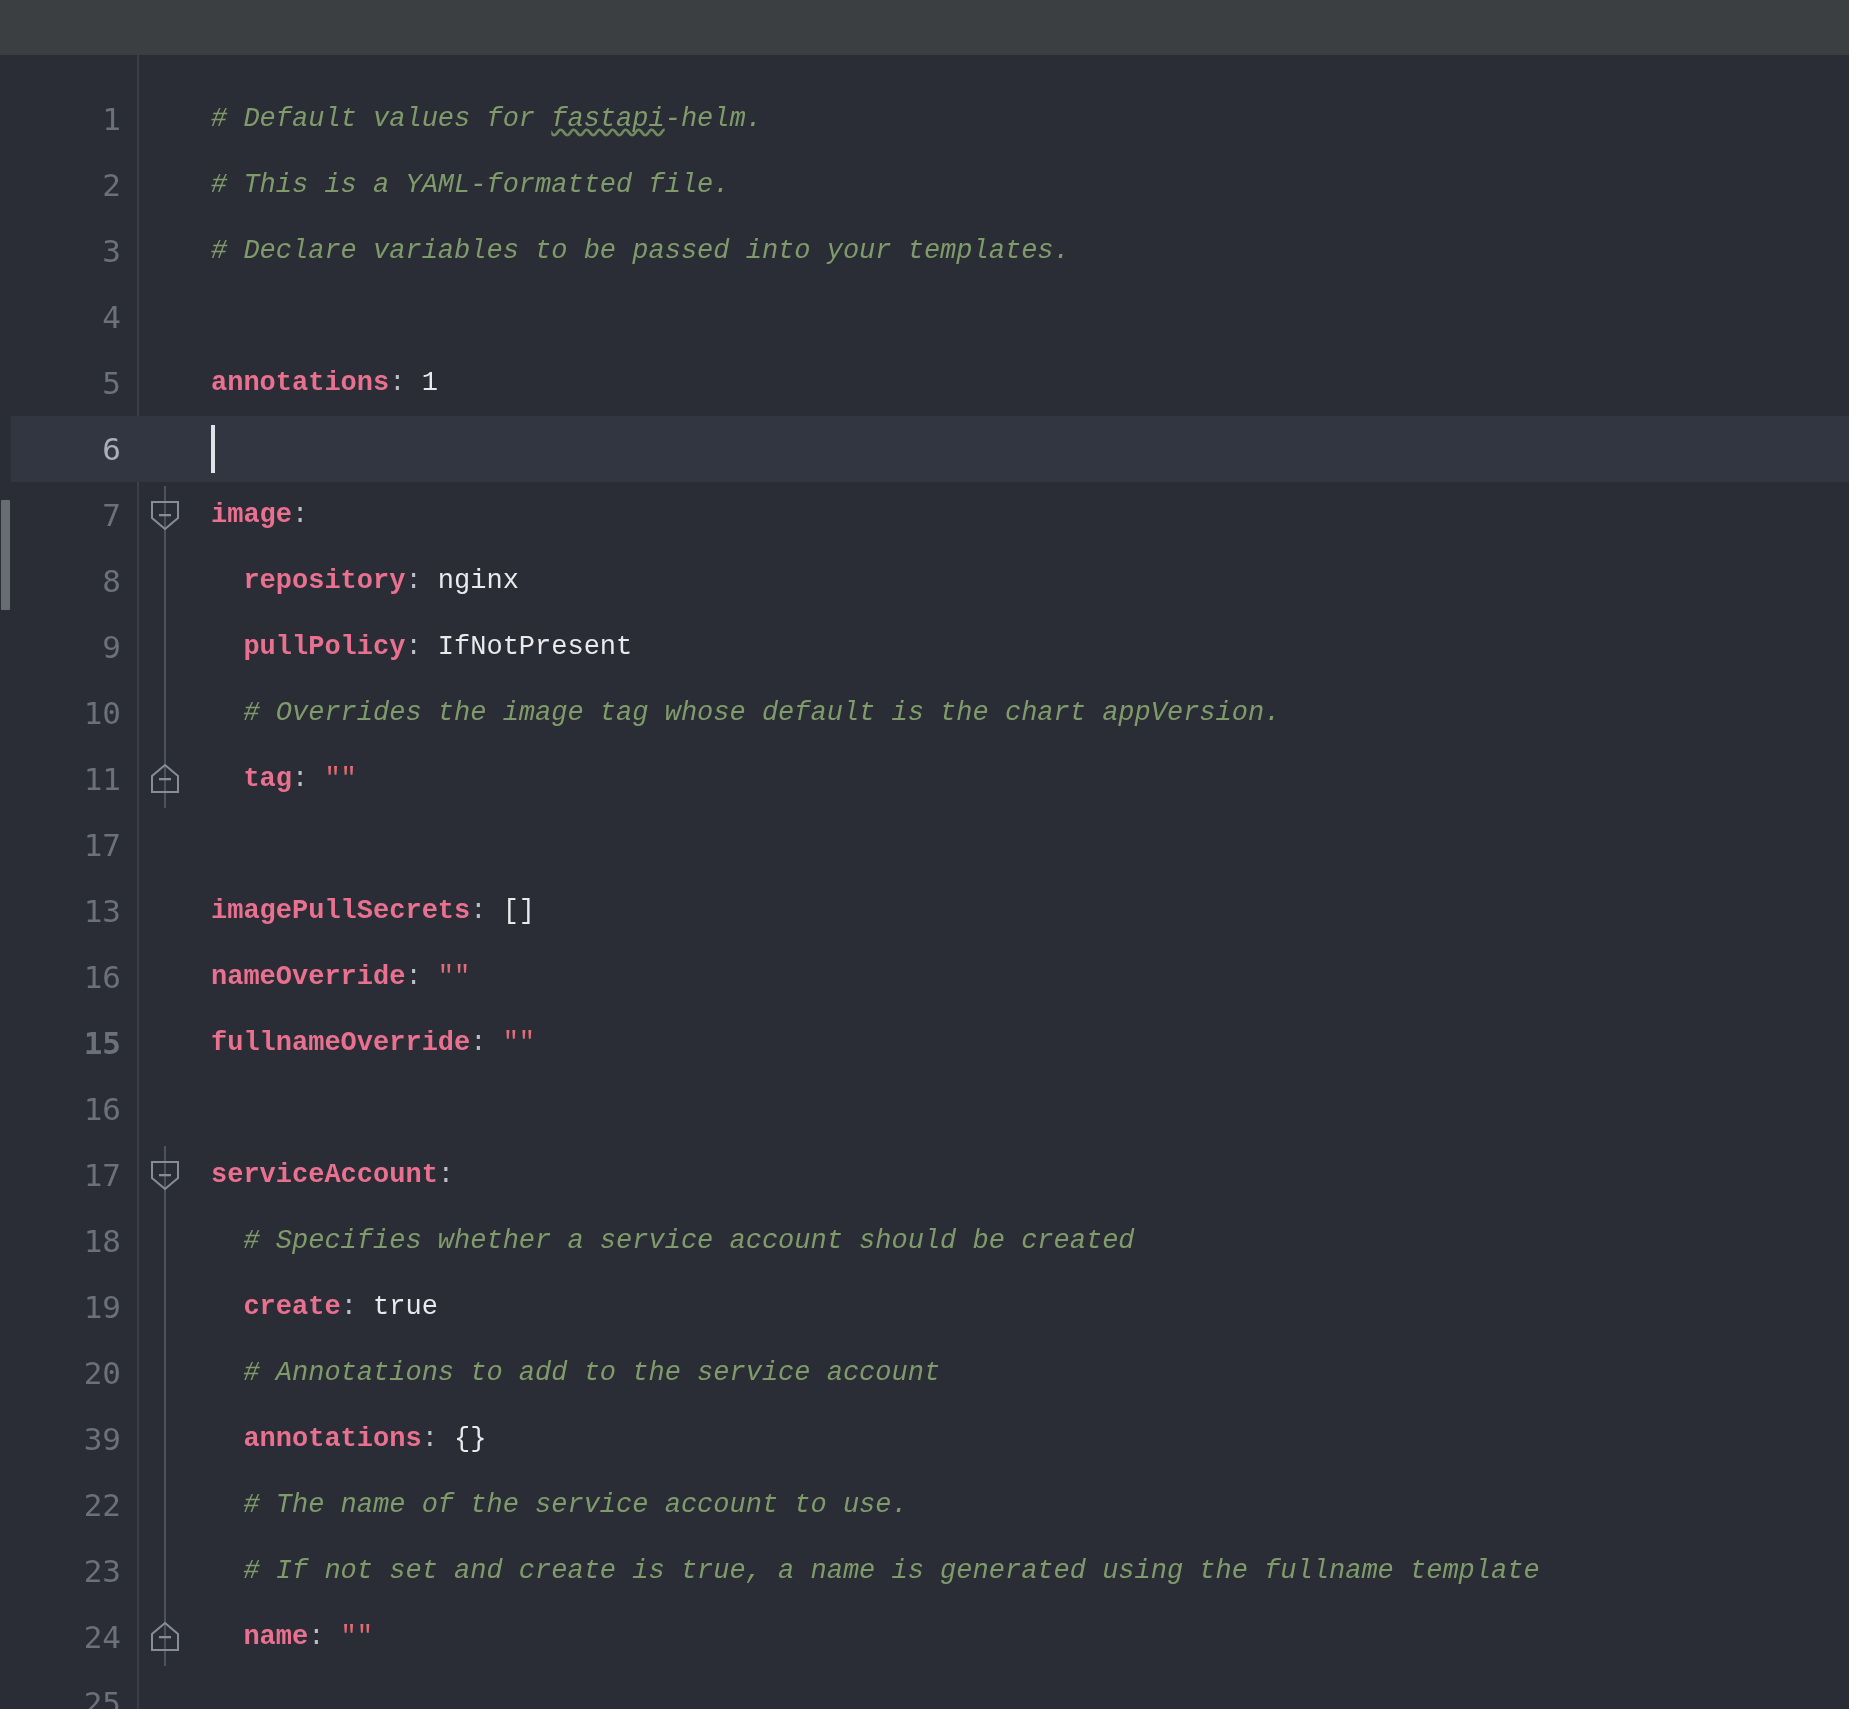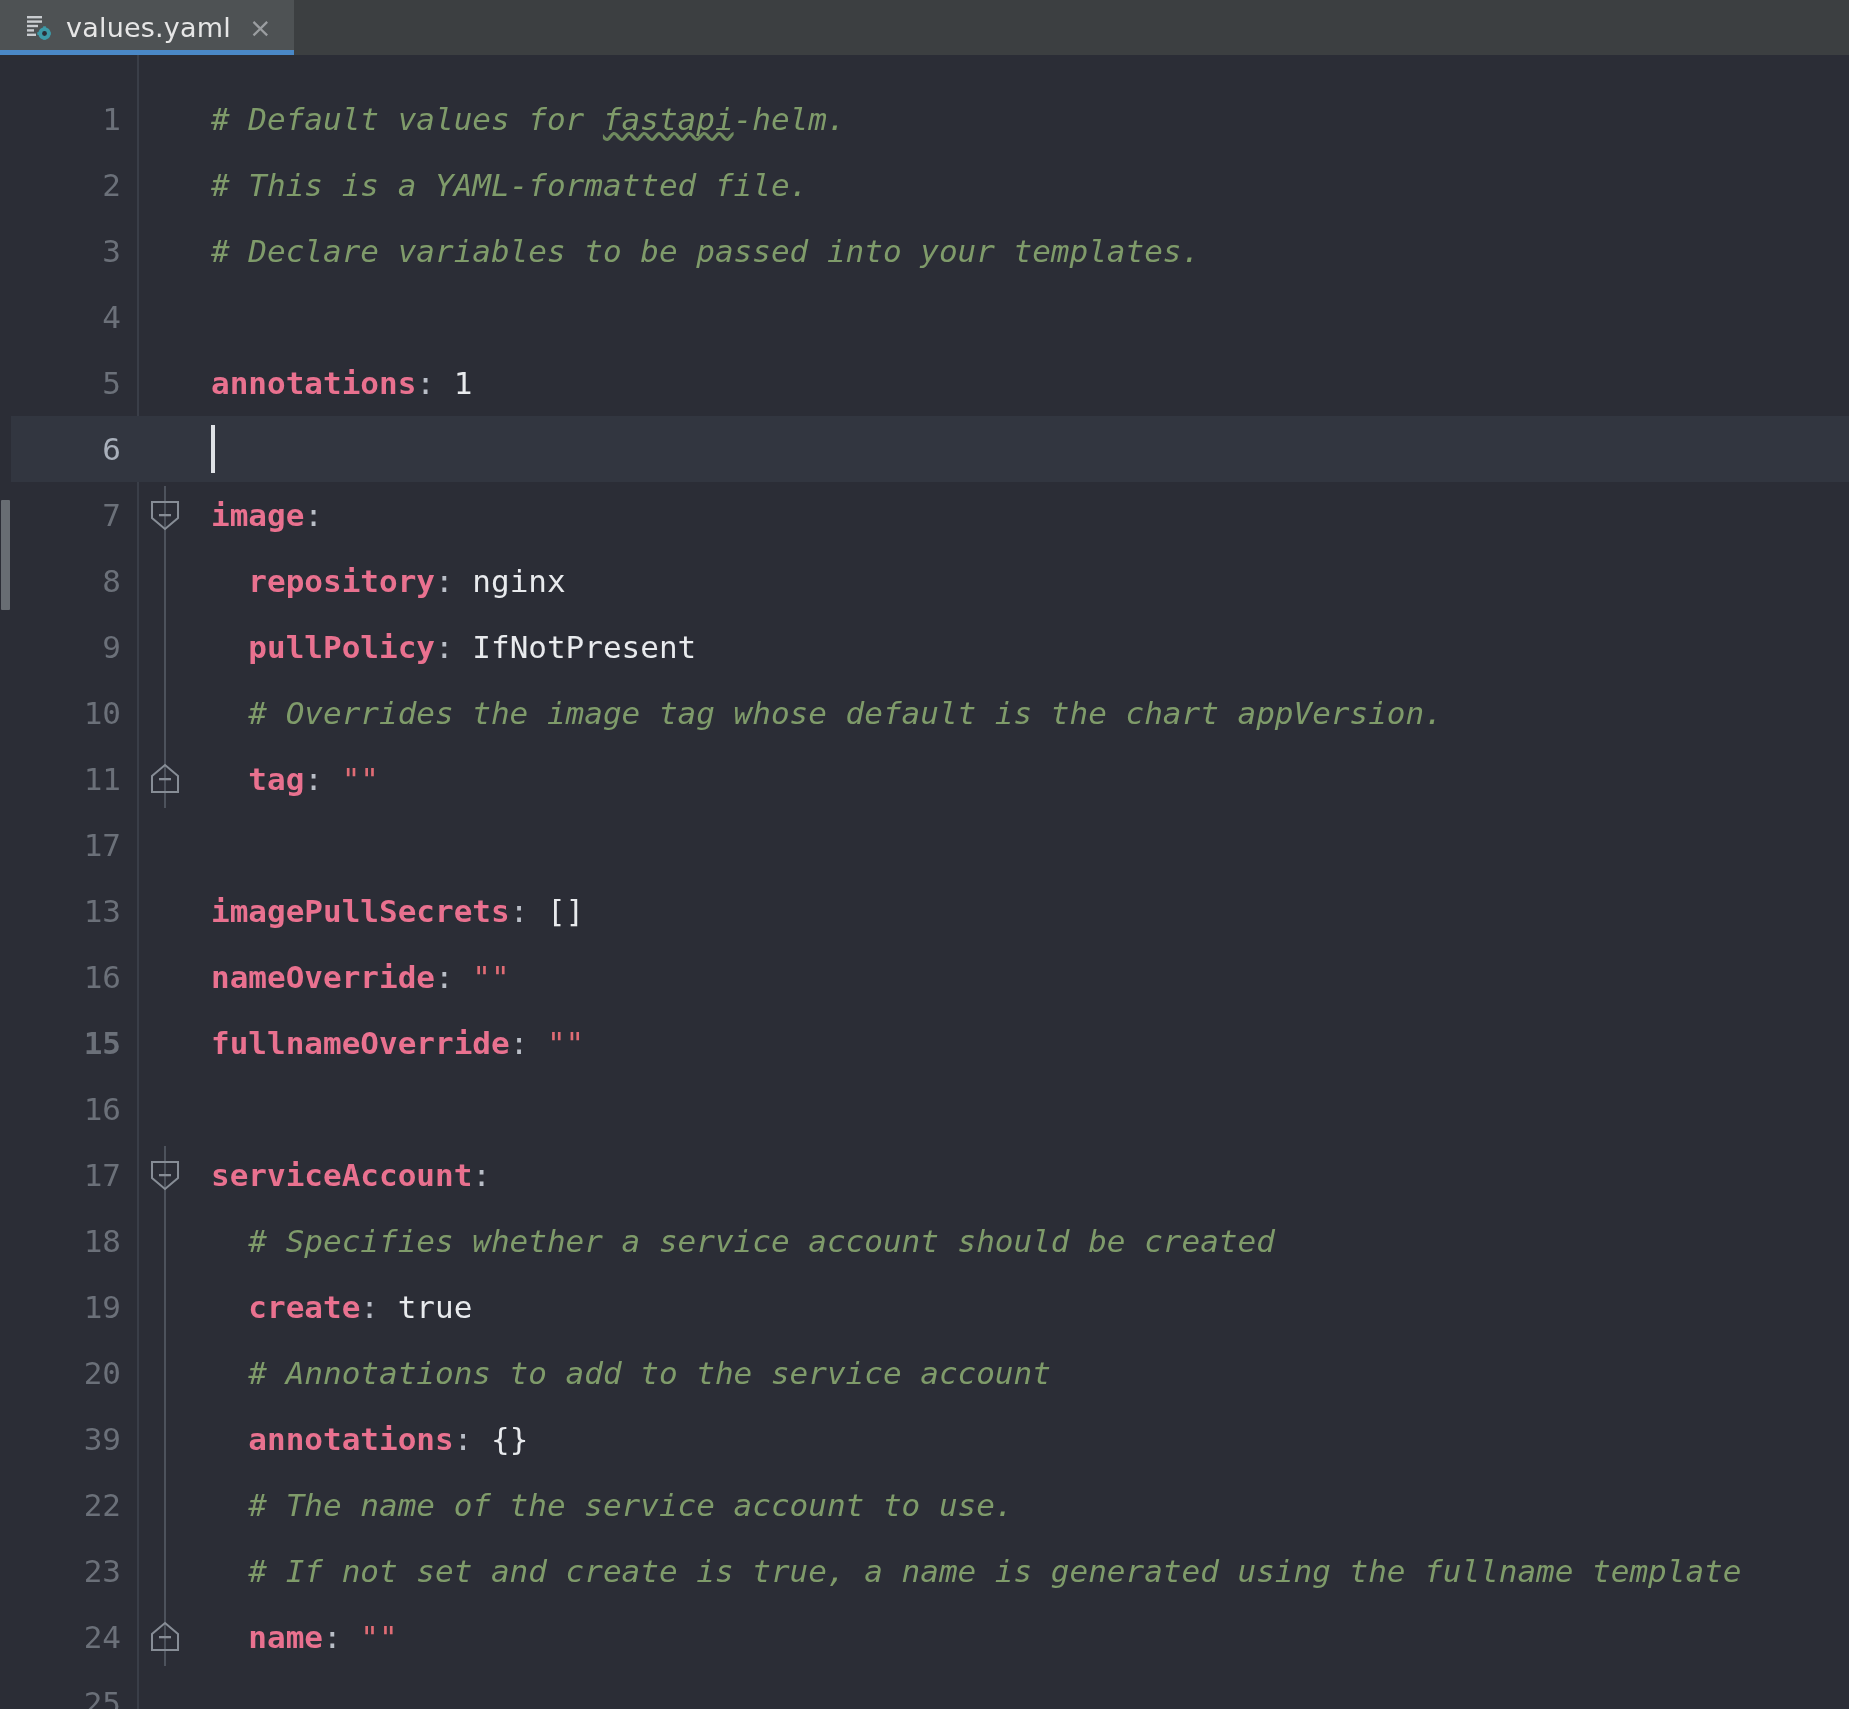--- a/index.html
+++ b/index.html
@@ -49,21 +49,21 @@
     flex:1;position:relative;background:#2b2d36;overflow:hidden;
   }
   .ln{
     position:absolute;right:18px;width:100px;text-align:right;
     color:#6b7079;font-size:31px;line-height:66px;height:66px;
   }
   .ln.current{color:#a9b0bb;}
   .hl{position:absolute;left:0;right:0;height:66px;background:#323640;}
   .code-line{
     position:absolute;left:20px;height:66px;line-height:66px;
-    white-space:pre;font-size:31px;letter-spacing:0px;
+    white-space:pre;font-size:27px;letter-spacing:0px;font-family:Liberation Mono, monospace;
   }
   .k{color:#e9718f;font-weight:bold;}
   .p{color:#b9bec7;}
   .v{color:#e8eaed;}
   .s{color:#e06c75;}
   .c{color:#7f9b6a;font-style:italic;}
   .sp{ text-decoration: underline wavy #6f8a5e; text-decoration-skip-ink:none;}
   .caret{
     position:absolute;width:4px;background:#dfe2e6;height:48px;top:9px;left:20px;
   }
@@ -76,43 +76,20 @@
   }
   .fold svg{display:block;width:36px;height:34px;}
   .gutter-sep{
     position:absolute;top:0;bottom:0;right:0;width:2px;background:#3a3e48;
   }
 </style>
 </head>
 <body>
 
 <div id="tabbar">
-  <div class="tab active">
-    <span class="yaml-icon-wrap">
-      <svg class="yaml-icon" viewBox="0 0 26 28" xmlns="http://www.w3.org/2000/svg">
-        <rect x="1" y="2" width="15" height="2.4" fill="#c9ccd0"></rect>
-        <rect x="1" y="6.4" width="15" height="2.4" fill="#c9ccd0"></rect>
-        <rect x="1" y="10.8" width="11" height="2.4" fill="#c9ccd0"></rect>
-        <rect x="1" y="15.2" width="7" height="2.4" fill="#c9ccd0"></rect>
-        <rect x="1" y="19.6" width="9" height="2.4" fill="#c9ccd0"></rect>
-        <g transform="translate(12.5,13.5)">
-          <circle cx="6" cy="6" r="6.2" fill="#3d9aa8"></circle>
-          <circle cx="6" cy="6" r="2.4" fill="#2b2d36"></circle>
-          <g fill="#3d9aa8">
-            <rect x="4.6" y="-1.2" width="2.8" height="3"></rect>
-            <rect x="4.6" y="9.2" width="2.8" height="3"></rect>
-            <rect x="-1.2" y="4.6" width="3" height="2.8"></rect>
-            <rect x="9.2" y="4.6" width="3" height="2.8"></rect>
-          </g>
-        </g>
-      </svg>
-    </span>
-    <span class="tab-title">values.yaml</span>
-    <span class="tab-close">×</span>
-  </div>
   <div class="filler"></div>
 </div>
 
 <div id="editor">
   <div id="leftstripe">
     <div class="thumb"></div>
   </div>
   <div id="gutter">
     <div class="gutter-sep"></div>
   <div class="ln" style="top: 31px;">1</div>

